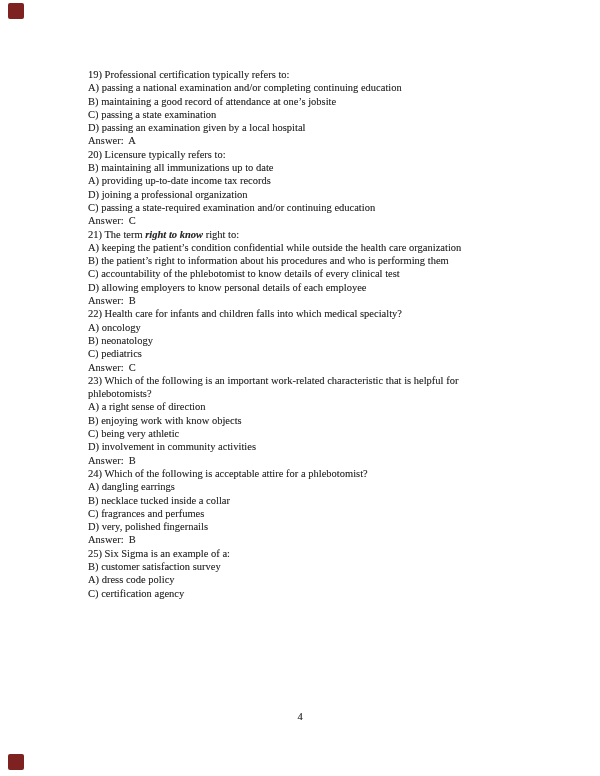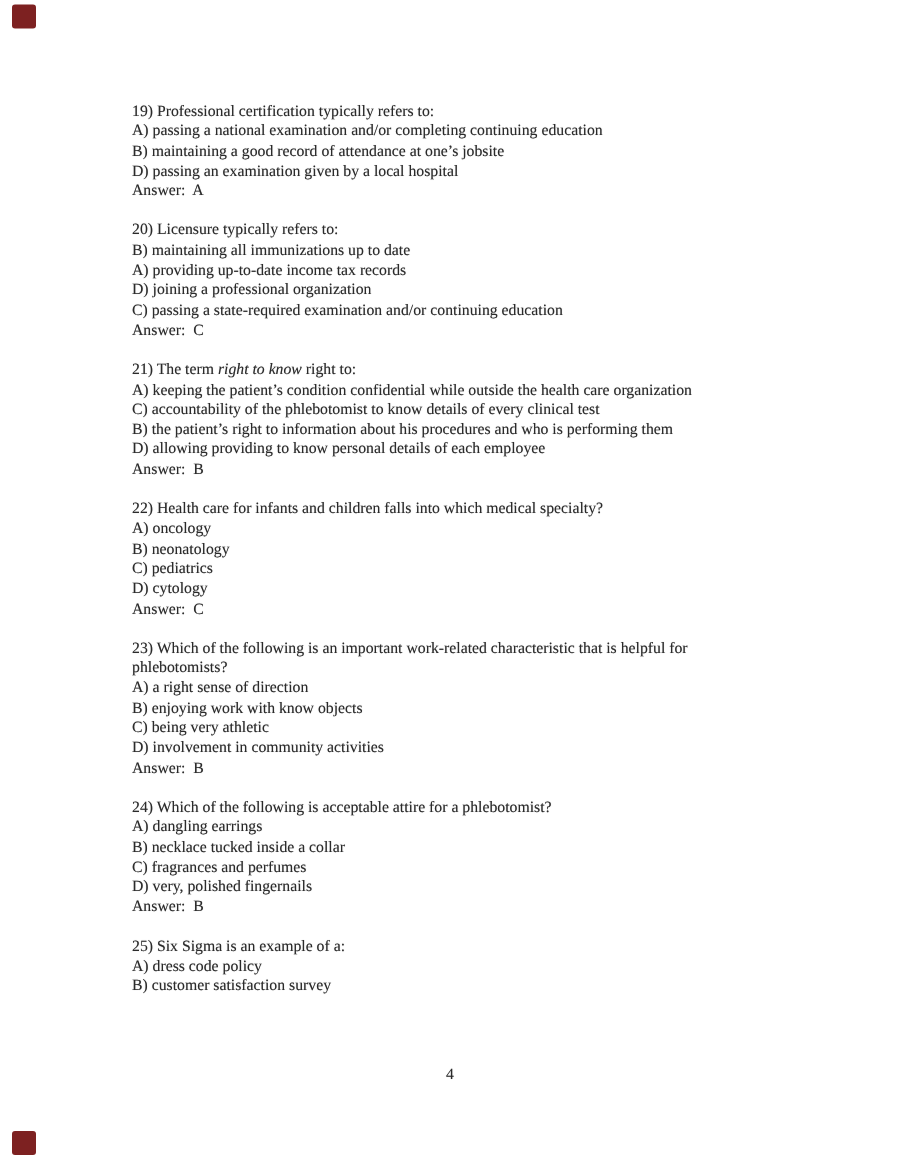--- a/index.html
+++ b/index.html
@@ -29,67 +29,67 @@
     left: 88px; top: 68px;
     width: 442px;
     color: var(--ink, #2b2b2b);
     font-size: 10.5px;
     line-height: 13.3px;
   }
   .line {
     white-space: pre-wrap;
     text-shadow: 0 0 0.5px rgba(43,43,43,0.45);
   }
-  .question + .question { margin-top: 13px; }
-  .it { font-style: italic; }
+  .question + .question { }
+  .it { font-style: italic; font-weight: bold; }
   .page-number {
     position: absolute;
     top: 711px; left: 0;
     width: 600px;
     text-align: center;
     font-size: 10.5px;
     color: var(--ink, #2b2b2b);
     text-shadow: 0 0 0.5px rgba(43,43,43,0.45);
   }
 </style>
 </head>
 <body>
 
 <div class="sheet">
   <div class="corner-mark top"></div>
   <div class="content" id="questions">
       <div class="question">
         <div class="line">19) Professional certification typically refers to:</div>
         <div class="line">A) passing a national examination and/or completing continuing education</div>
         <div class="line">B) maintaining a good record of attendance at one’s jobsite</div>
+        <div class="line">C) passing a state examination</div>
         <div class="line">D) passing an examination given by a local hospital</div>
         <div class="line">Answer:  A</div>
       </div>
       <div class="question">
         <div class="line">20) Licensure typically refers to:</div>
         <div class="line">B) maintaining all immunizations up to date</div>
         <div class="line">A) providing up-to-date income tax records</div>
         <div class="line">D) joining a professional organization</div>
         <div class="line">C) passing a state-required examination and/or continuing education</div>
         <div class="line">Answer:  C</div>
       </div>
       <div class="question">
         <div class="line"><span>21) The term </span><span class="it">right to know</span><span> right to:</span></div>
         <div class="line">A) keeping the patient’s condition confidential while outside the health care organization</div>
+        <div class="line">B) the patient’s right to information about his procedures and who is performing them</div>
         <div class="line">C) accountability of the phlebotomist to know details of every clinical test</div>
-        <div class="line">B) the patient’s right to information about his procedures and who is performing them</div>
-        <div class="line">D) allowing providing to know personal details of each employee</div>
+        <div class="line">D) allowing employers to know personal details of each employee</div>
         <div class="line">Answer:  B</div>
       </div>
       <div class="question">
         <div class="line">22) Health care for infants and children falls into which medical specialty?</div>
         <div class="line">A) oncology</div>
         <div class="line">B) neonatology</div>
         <div class="line">C) pediatrics</div>
-        <div class="line">D) cytology</div>
         <div class="line">Answer:  C</div>
       </div>
       <div class="question">
         <div class="line">23) Which of the following is an important work-related characteristic that is helpful for</div>
         <div class="line">phlebotomists?</div>
         <div class="line">A) a right sense of direction</div>
         <div class="line">B) enjoying work with know objects</div>
         <div class="line">C) being very athletic</div>
         <div class="line">D) involvement in community activities</div>
         <div class="line">Answer:  B</div>
@@ -97,19 +97,20 @@
       <div class="question">
         <div class="line">24) Which of the following is acceptable attire for a phlebotomist?</div>
         <div class="line">A) dangling earrings</div>
         <div class="line">B) necklace tucked inside a collar</div>
         <div class="line">C) fragrances and perfumes</div>
         <div class="line">D) very, polished fingernails</div>
         <div class="line">Answer:  B</div>
       </div>
       <div class="question">
         <div class="line">25) Six Sigma is an example of a:</div>
+        <div class="line">B) customer satisfaction survey</div>
         <div class="line">A) dress code policy</div>
-        <div class="line">B) customer satisfaction survey</div>
+        <div class="line">C) certification agency</div>
       </div>
     </div>
   <div class="page-number">4</div>
   <div class="corner-mark bottom"></div>
 </div>
 
 </body></html>

